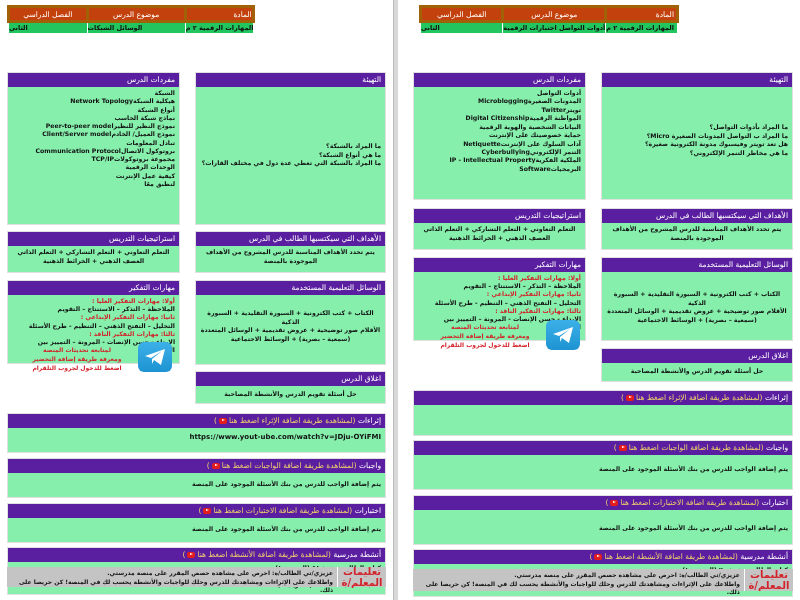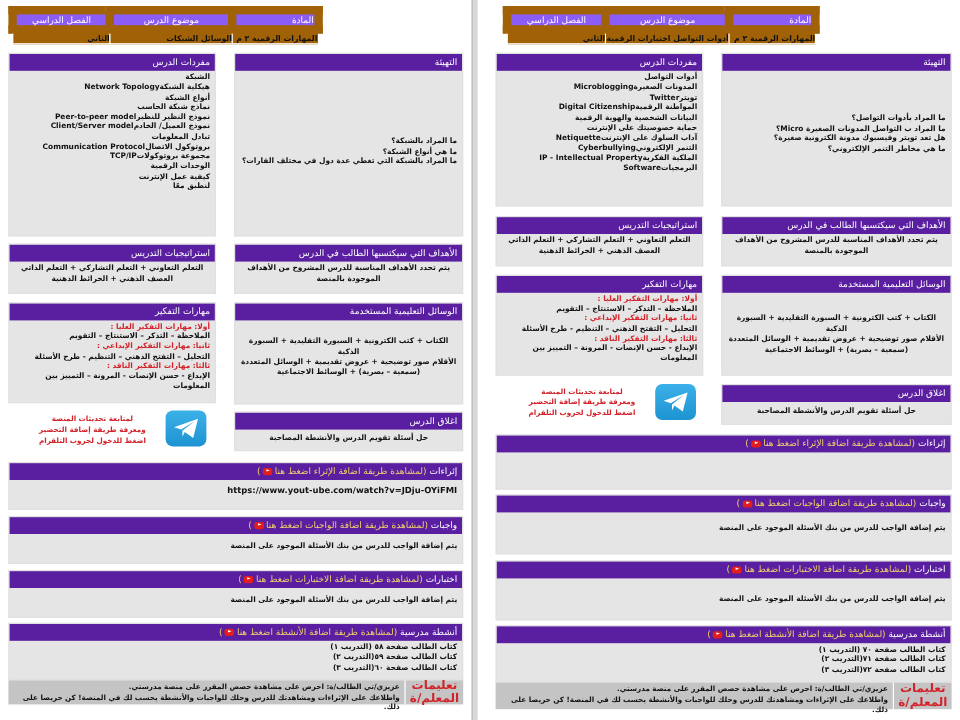--- a/index.html
+++ b/index.html
@@ -4,27 +4,27 @@
 <style>
   * { box-sizing: border-box; margin: 0; padding: 0; }
   html, body { width: 800px; height: 600px; overflow: hidden; background: #ffffff; }
   body { font-family: "DejaVu Sans", sans-serif; font-size: 7px; color: #111; position: relative; }
   .page { position: absolute; top: 0; height: 600px; background: #fff; overflow: hidden; }
   .page.left { left: 0; width: 393px; }
   .page.right { left: 412px; width: 388px; }
   .scrollbar { position: absolute; top: 0; width: 5px; height: 600px; background: #d8d8d8; border-left: 1px solid #bbb; }
 
   .hdr-table { position: absolute; left: 7px; top: 5px; right: 7px; direction: rtl; border-collapse: collapse; }
-  .hdr-table th { background: #8b5cf6; color: #fff; font-weight: normal; font-size: 7.5px; height: 15px; border: 7px solid #a16207; text-align: center; }
-  .hdr-table td { background: #a16207; font-size: 6.5px; font-weight: bold; height: 12px; border: 1px solid #fff; text-align: right; }
+  .hdr-table th { background: #c2410c; color: #fff; font-weight: normal; font-size: 7.5px; height: 15px; border: 3px solid #a16207; text-align: center; }
+  .hdr-table td { background: #22c55e; font-size: 6.5px; font-weight: bold; height: 12px; border: 1px solid #fff; text-align: left; }
   .hdr-table .c1 { width: 28%; padding-left: 46px; }
   .hdr-table .c2 { width: 40%; }
   .hdr-table .c3 { width: 32%; }
 
-  .box { position: absolute; background: #e5e5e5; border: 1px solid #e0e0e0; direction: rtl; }
+  .box { position: absolute; background: #86efac; border: 1px solid #e0e0e0; direction: rtl; margin-top: 28px; }
   .box .bh { background: #5a1fa0; color: #fff; font-size: 7.5px; height: 14px; line-height: 14px; padding: 0 4px; text-align: right; white-space: nowrap; overflow: hidden; }
   .box .bb { padding: 2px 4px; font-size: 6.2px; font-weight: bold; line-height: 1.38; text-align: right; }
   .bb.center { text-align: center; }
   .bb .red { color: #d2232a; }
   .yel { color: #f3d36b; }
   .yt { display: inline-block; width: 8px; height: 6px; background: #e31d1d; border-radius: 2px; vertical-align: middle; margin: 0 2px; position: relative; }
   .yt::after { content: ""; position: absolute; left: 3px; top: 1.5px; border-left: 3px solid #fff; border-top: 1.5px solid transparent; border-bottom: 1.5px solid transparent; }
 
   .tg { position: absolute; width: 34px; height: 30px; border-radius: 6px; background: linear-gradient(#3cb0e8, #1d93d2); }
   .tg svg { position: absolute; left: 6px; top: 6px; }

